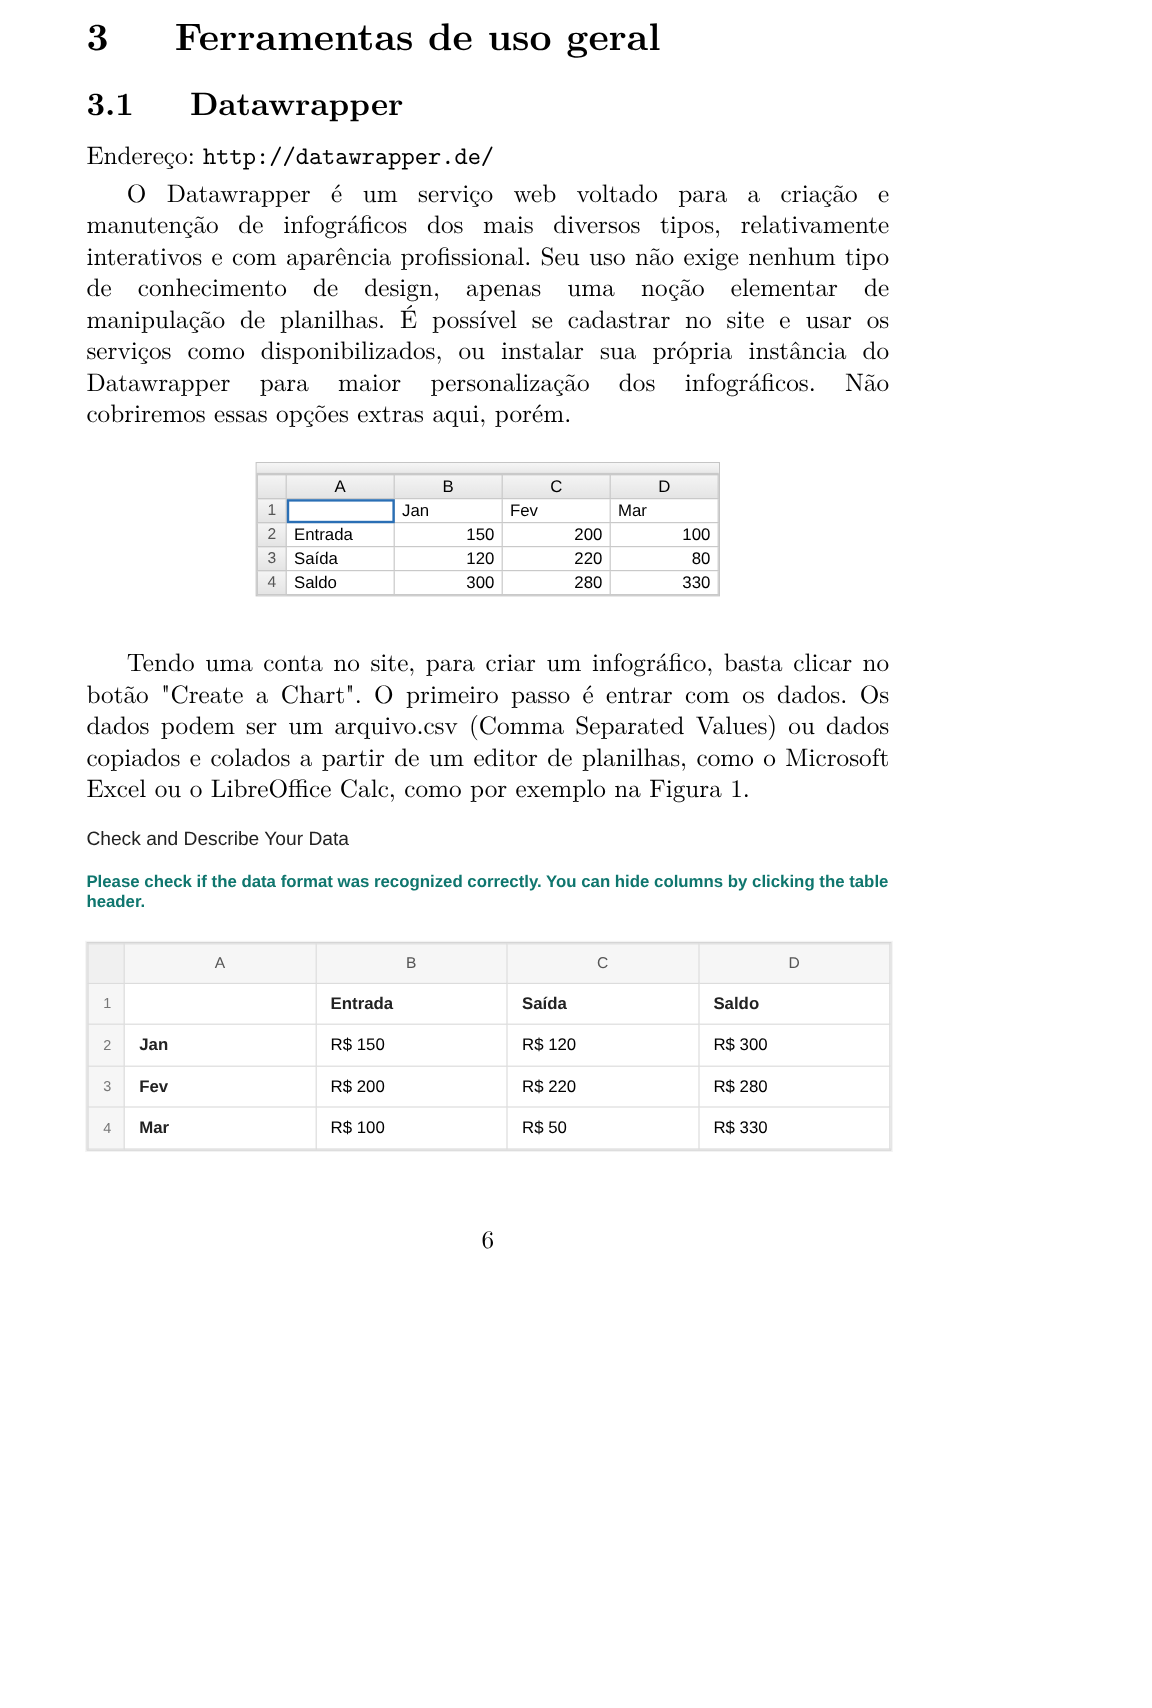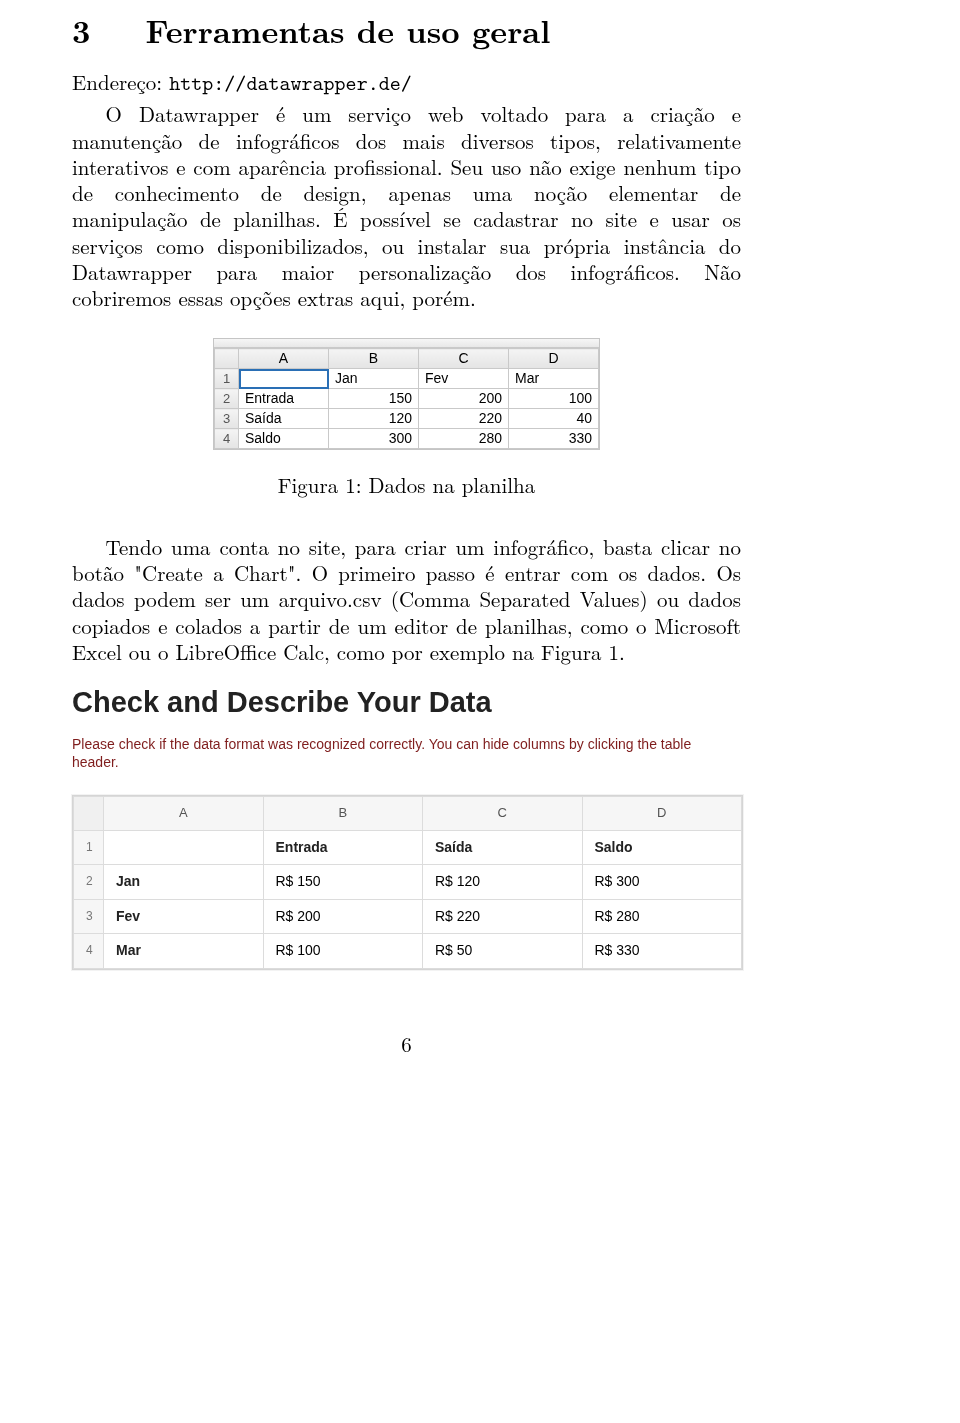--- a/index.html
+++ b/index.html
@@ -107,29 +107,30 @@
     background:#fff;
     outline:2px solid #2a6fb5;
     outline-offset:-2px;
   }
   .ss .colw{width:90px;}
 
   
   .dw-head{
     font-family:Arial,Helvetica,sans-serif;
     color:#222;
-    font-weight:bold;
-    font-size:29px;
+    font-weight:normal;
+    font-size:16px;
     margin:0 0 6px 0;
   }
   .dw-sub{
     font-family:Arial,Helvetica,sans-serif;
-    color:#7f1d1d;
+    color:#0f766e;
     font-size:14px;
     margin:16px 0 24px 0;
+    font-weight:bold;
   }
   .dw{
     width:100%;
     font-family:Arial,Helvetica,sans-serif;
     font-size:14px;
     border:1px solid #d5d5d5;
     box-shadow:0 0 0 1px #f3f3f3;
   }
   .dw table{
     border-collapse:collapse;
@@ -166,20 +167,23 @@
 </style>
 </head>
 <body>
 
 <div class="page">
 
   <h2 class="sec-title">
     <span>3</span>&nbsp;&nbsp;&nbsp;<span>Ferramentas de uso geral</span>
   </h2>
 
+  <h3 class="subsec-title">
+    <span>3.1</span>&nbsp;&nbsp;&nbsp;<span>Datawrapper</span>
+  </h3>
 
   <p class="addr">
     <span>Endereço:</span>
     <span class="tt">http://datawrapper.de/</span>
   </p>
 
   <p class="para indent">O Datawrapper é um serviço web voltado para a criação e manutenção de infográficos dos mais diversos tipos, relativamente interativos e com aparência profissional. Seu uso não exige nenhum tipo de conhecimento de design, apenas uma noção elementar de manipulação de planilhas. É possível se cadastrar no site e usar os serviços como disponibilizados, ou instalar sua própria instância do Datawrapper para maior personalização dos infográficos. Não cobriremos essas opções extras aqui, porém.</p>
 
   <div class="fig">
     <div class="ss">
@@ -207,33 +211,32 @@
             <td class="lbl">Entrada</td>
             <td class="num">150</td>
             <td class="num">200</td>
             <td class="num">100</td>
           </tr>
           <tr>
             <td class="rowidx">3</td>
             <td class="lbl">Saída</td>
             <td class="num">120</td>
             <td class="num">220</td>
-            <td class="num">40</td>
+            <td class="num">80</td>
           </tr>
           <tr>
             <td class="rowidx">4</td>
             <td class="lbl">Saldo</td>
             <td class="num">300</td>
             <td class="num">280</td>
             <td class="num">330</td>
           </tr>
         </tbody>
       </table>
     </div>
-    <div class="figcap">Figura 1: Dados na planilha</div>
   </div>
 
   <p class="para indent">Tendo uma conta no site, para criar um infográfico, basta clicar no botão "Create a Chart". O primeiro passo é entrar com os dados. Os dados podem ser um arquivo.csv (Comma Separated Values) ou dados copiados e colados a partir de um editor de planilhas, como o Microsoft Excel ou o LibreOffice Calc, como por exemplo na Figura 1.</p>
 
   <div class="fig2wrap">
     <div class="dw-head">Check and Describe Your Data</div>
     <div class="dw-sub">Please check if the data format was recognized correctly. You can hide columns by clicking the table header.</div>
     <div class="dw">
       <table>
         <colgroup>

